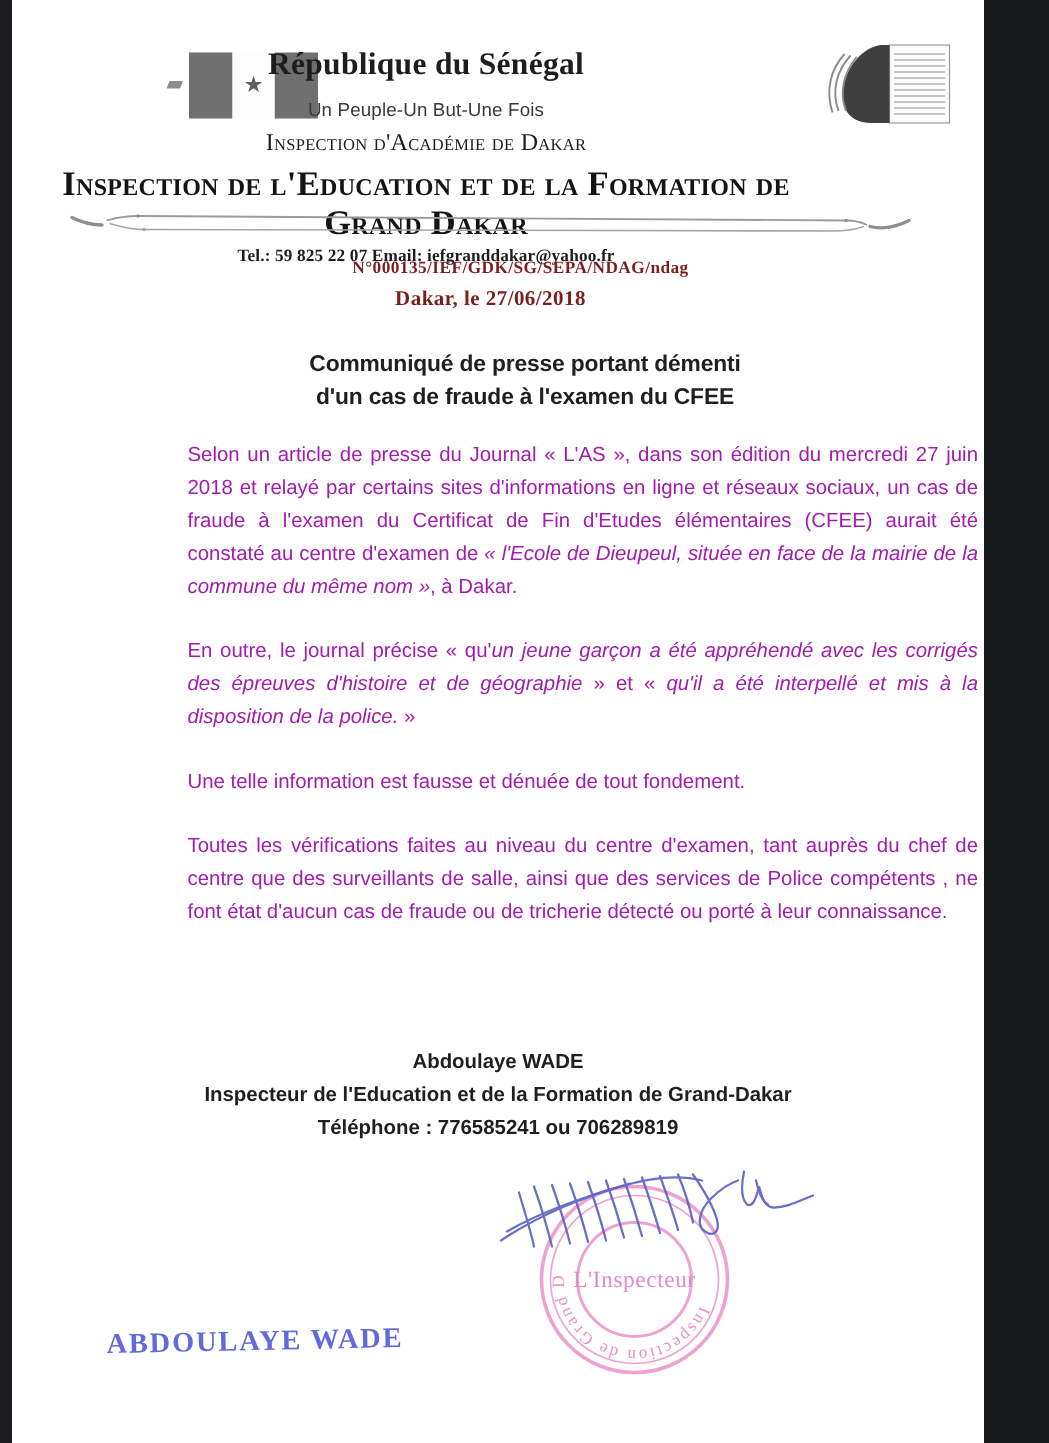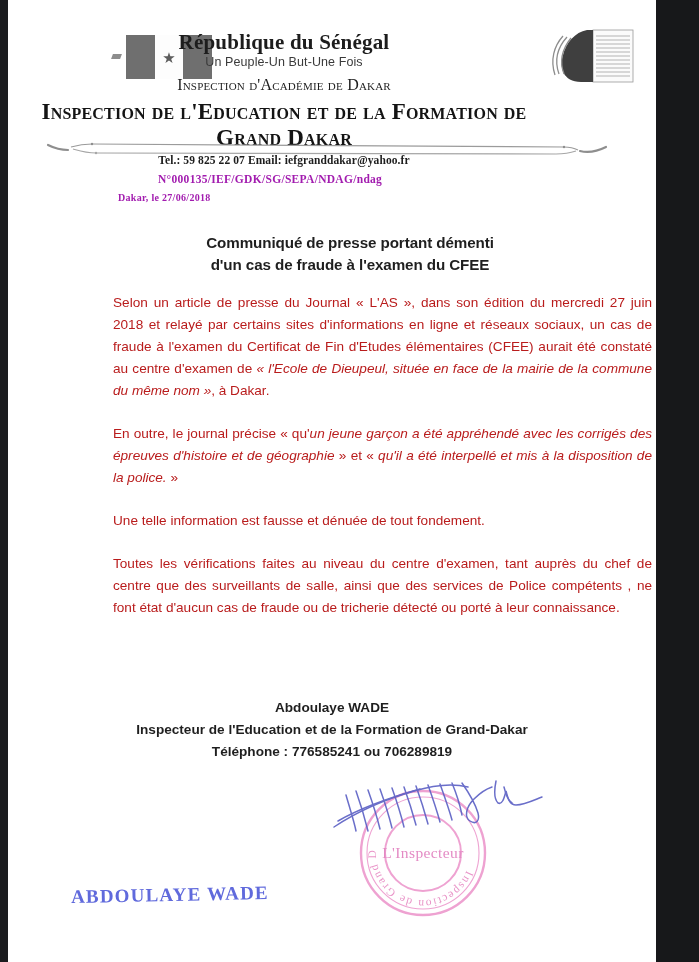--- a/index.html
+++ b/index.html
@@ -100,21 +100,21 @@
     font-weight: bold;
     font-size: 21px;
     color: #1d1d1d;
     letter-spacing: .2px;
     margin-top: 30px;
   }
   .h-devise {
     font-family: "Liberation Sans", sans-serif;
     font-size: 12.5px;
     color: #3a3a3a;
-    margin-top: 0;
+    margin-top: 11px;
     letter-spacing: .1px;
   }
   .h-ia {
     font-family: "Liberation Serif", serif;
     font-weight: normal;
     font-size: 16px;
     color: #1d1d1d;
     margin-top: 7px;
     font-variant: small-caps;
     letter-spacing: .2px;
@@ -145,31 +145,32 @@
     width: 648px;
     height: 26px;
   }
 
   
   .refblock {
     position: absolute;
     left: 0;
     top: 173px;
     width: 528px;
-    font-family: "Liberation Serif", serif;
-    font-weight: bold;
-    color: #a21caf;
+    text-align: center;
+    font-family: "Liberation Serif", serif;
+    font-weight: bold;
+    color: #7f1d1d;
   }
   .ref-no {
     font-size: 11.5px;
     letter-spacing: .3px;
     padding-left: 150px;
   }
   .ref-date {
-    font-size: 10px;
+    font-size: 14px;
     letter-spacing: .3px;
     margin-top: 7px;
     padding-left: 110px;
   }
 
   
   .doc-title {
     position: absolute;
     left: 0;
     top: 232px;
@@ -187,23 +188,23 @@
   .body-wrap {
     position: absolute;
     left: 105px;
     top: 292px;
     width: 539px;
   }
   .para {
     font-family: "Liberation Sans", sans-serif;
     font-size: 13.6px;
     line-height: 1.62;
-    color: #b91c1c;
+    color: #a21caf;
     text-align: justify;
-    margin: 0 0 21px 0;
+    margin: 0 0 21px 12px;
   }
   .para i { font-style: italic; }
 
   
   .sig-block {
     position: absolute;
     left: 0;
     top: 697px;
     width: 648px;
     text-align: center;

